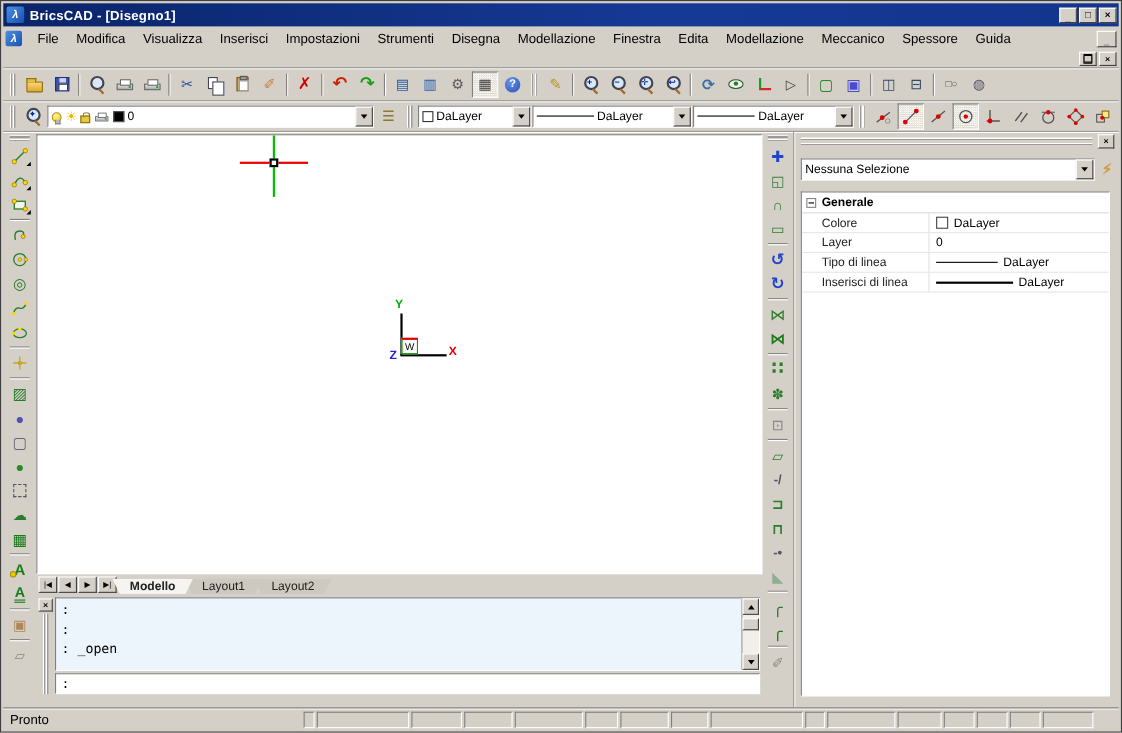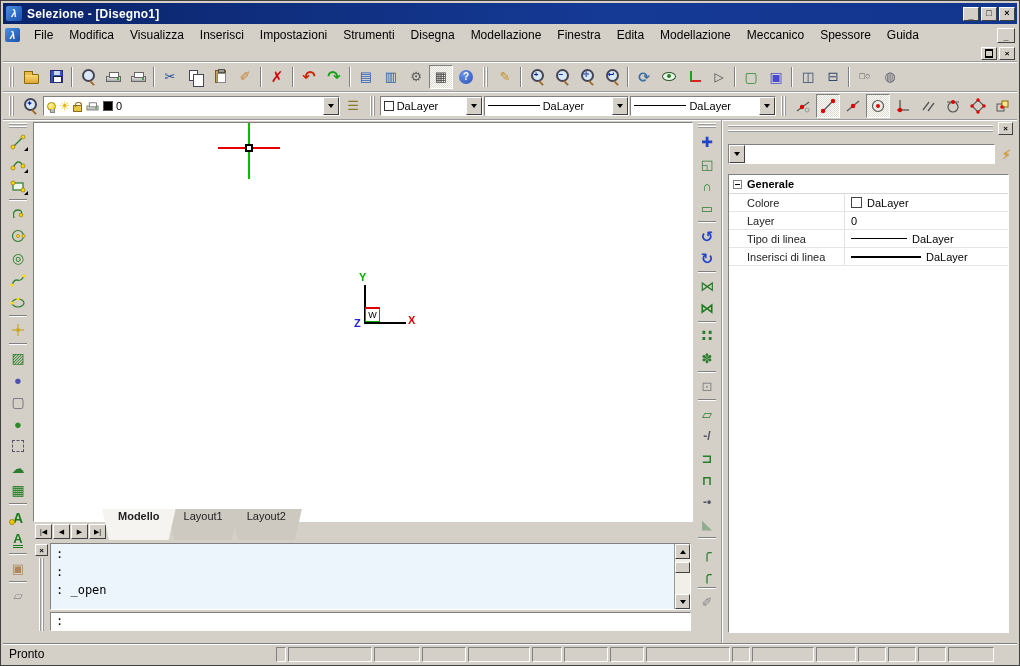--- a/index.html
+++ b/index.html
@@ -106,21 +106,21 @@
   .ucs-x{left:74px;top:43px;color:#e00000;}
   .ucs-z{left:20px;top:46px;color:#2222dd;}
   .ucs-w{left:31px;top:36px;width:15px;height:15px;border:1px solid #00a000;border-top:2px solid #e00000;background:#fff;
          font-size:9px;font-weight:normal;display:flex;align-items:center;justify-content:center;color:#000;}
 
   
   .tabbar{height:18px;display:flex;align-items:flex-end;padding:1px 2px 0;flex:0 0 auto;}
   .tnav{display:flex;gap:1px;margin-right:4px;margin-bottom:1px;}
   .tnb{width:17px;height:15px;background:#d4d0c8;border:1px solid;border-color:#fff #404040 #404040 #fff;font-size:7px;display:flex;align-items:center;justify-content:center;}
   .tabs{display:flex;}
-  .tab{height:31px;padding:1px 16px 0;font-size:11px;background:#cdc9c0;clip-path:polygon(0 0,100% 0,calc(100% - 7px) 100%,7px 100%);margin-left:-8px;color:#222;margin-top:42px;}
+  .tab{height:14px;padding:1px 16px 0;font-size:11px;background:#cdc9c0;clip-path:polygon(0 0,100% 0,calc(100% - 7px) 100%,7px 100%);margin-left:-8px;color:#222;margin-top:42px;}
   .tab.active{background:#f6f4f0;font-weight:bold;z-index:2;position:relative;}
 
   
   .cmdpanel{display:flex;height:88px;margin:3px 2px 0 0;flex:0 0 auto;}
   .cmdgrip{width:17px;display:flex;flex-direction:column;align-items:center;padding-top:1px;}
   .cmd-close{width:13px;height:12px;background:#d4d0c8;border:1px solid;border-color:#fff #404040 #404040 #fff;font-size:8px;font-weight:bold;display:flex;align-items:center;justify-content:center;}
   .grip-v{flex:1;width:5px;margin-top:2px;background:linear-gradient(90deg,#fff 0 1px,#9a9a9a 1px 2px,transparent 2px 3px,#fff 3px 4px,#9a9a9a 4px 5px);}
   .cmdmain{flex:1;display:flex;flex-direction:column;min-width:0;}
   .cmdhist{flex:1;background:#ecf4fc;border:1px solid;border-color:#808080 #fff #fff #808080;display:flex;min-height:0;}
   .histtext{flex:1;font-family:"DejaVu Sans Mono","Liberation Mono",monospace;font-size:12px;padding:1px 5px;line-height:18px;}
@@ -158,21 +158,21 @@
   .smsg{width:268px;font-size:12px;padding-left:3px;}
   .sseg{height:15px;background:#d4d0c8;border:1px solid;border-color:#808080 #fff #fff #808080;flex:0 0 auto;}
 </style>
 </head>
 <body>
 
 <div class="win">
 
   <div class="titlebar">
     <div class="applogo">λ</div>
-    <div class="title-text">Selezione - [Disegno1]</div>
+    <div class="title-text">BricsCAD - [Disegno1]</div>
     <div class="winbtns">
       <button class="wbtn min">
           <span>_</span>
         </button>
       <button class="wbtn">
           <span>□</span>
         </button>
       <button class="wbtn">
           <span>×</span>
         </button>
@@ -727,20 +727,23 @@
 
     <div class="props">
       <div class="pgripbar">
         <div class="rails"></div>
         <button class="pclose">
             <span>×</span>
           </button>
       </div>
       <div class="pselrow">
         <div class="combo">
+          <div class="combo-face">
+              <span>Nessuna Selezione</span>
+            </div>
           <div class="combo-arrow">
               <span class="tri-down"></span>
             </div>
         </div>
         <button><span class="filter-ico">⚡</span></button>
       </div>
       <div class="pgrid">
         <div class="phead">
           <span class="minusbox"></span>
           <span>Generale</span>

